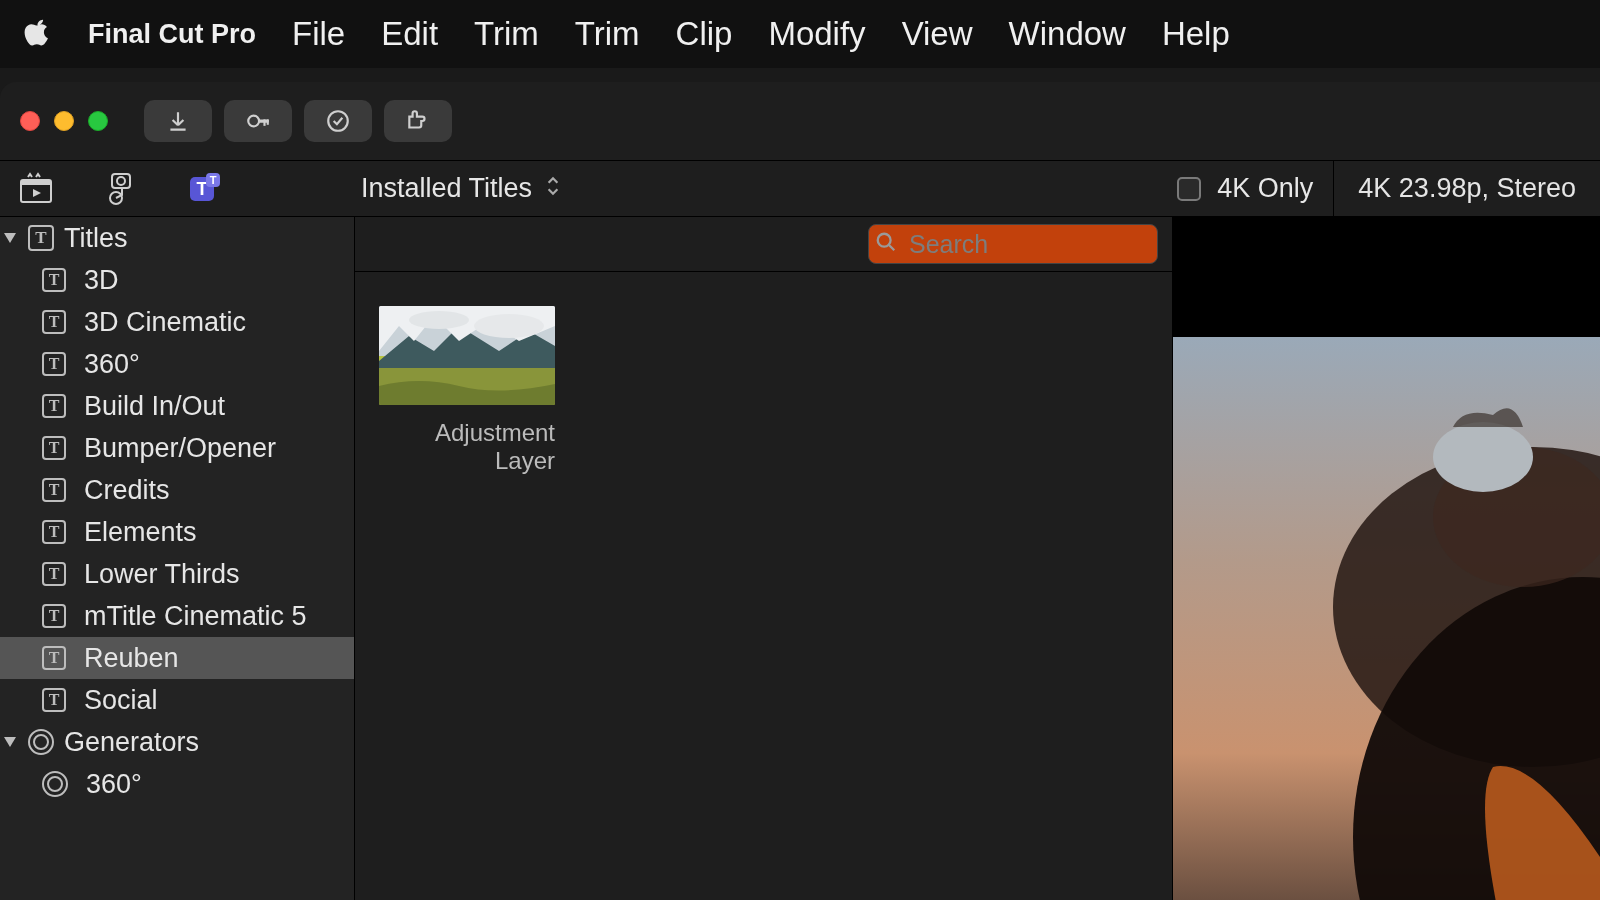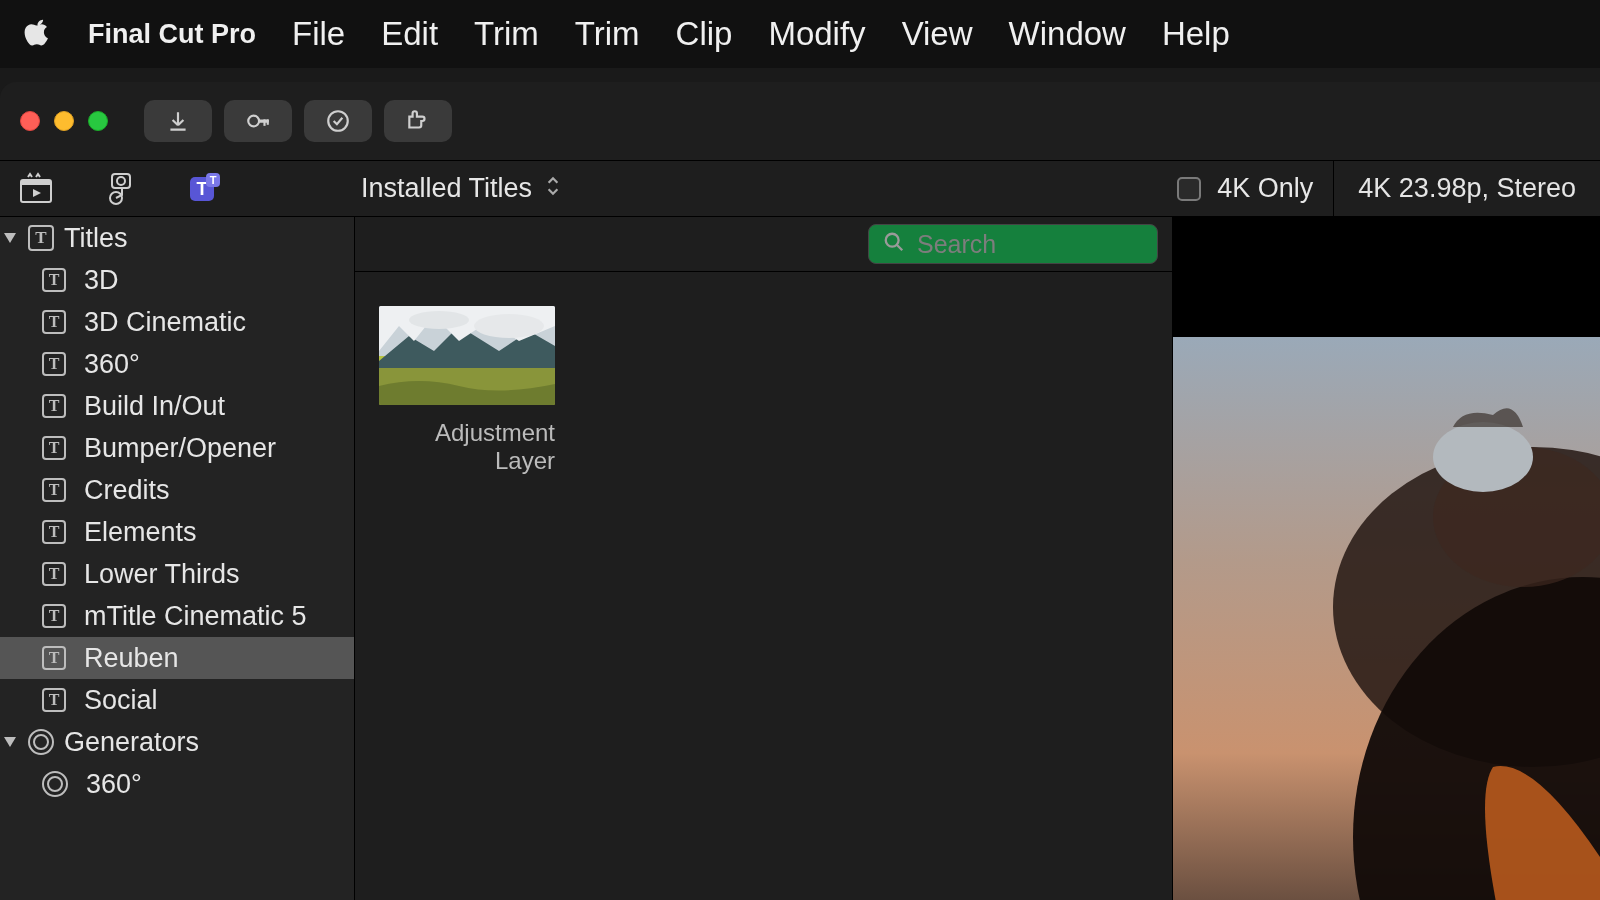--- a/index.html
+++ b/index.html
@@ -38,21 +38,21 @@
   .bh-right { border-left:1px solid #000; padding:0 24px; font-size:27px; color:#e5e5e5; display:flex; align-items:center; height:100%; }
 
   
   .content { position:absolute; top:135px; left:0; right:0; bottom:0; display:flex; }
   .sidebar { width:355px; border-right:1px solid #000; background:#232323; overflow:hidden; }
   .maincol { flex:1; border-right:1px solid #000; background:#1e1e1e; display:flex; flex-direction:column; }
   .viewer { width:427px; background:#141414; position:relative; overflow:hidden; }
 
   
   .search-row { height:55px; border-bottom:1px solid #000; display:flex; align-items:center; justify-content:flex-end; padding:0 14px; }
-  .search-box { width:290px; height:40px; background:#15803d; border:1px solid #444; border-radius:8px; display:flex; align-items:center; padding:0 14px; gap:12px; }
+  .search-box { width:290px; height:40px; background:#c2410c; border:1px solid #444; border-radius:8px; display:flex; align-items:center; padding:0 6px; gap:12px; }
   .search-box svg { width:22px; height:22px; stroke:#9a9a9a; fill:none; stroke-width:2.5; }
   .search-box input { flex:1; background:transparent; border:none; outline:none; color:#e6e6e6; font-size:25px; }
   .search-box input::placeholder { color:#7d7d7d; }
 
   
   .cat-header { height:42px; display:flex; align-items:center; gap:10px; padding-left:4px; font-size:27px; color:#e6e6e6; }
   .disclosure { width:0; height:0; border-left:6px solid transparent; border-right:6px solid transparent; border-top:10px solid #bdbdbd; margin-right:2px; }
   .cat-icon-t { width:26px; height:26px; border:2px solid #bdbdbd; border-radius:4px; display:flex; align-items:center; justify-content:center; font-size:17px; font-weight:700; color:#bdbdbd; font-family:Georgia, serif; }
   .cat-icon-g { width:26px; height:26px; border:2px solid #bdbdbd; border-radius:50%; position:relative; }
   .cat-icon-g::after { content:""; position:absolute; inset:3px; border:2px solid #bdbdbd; border-radius:50%; }

